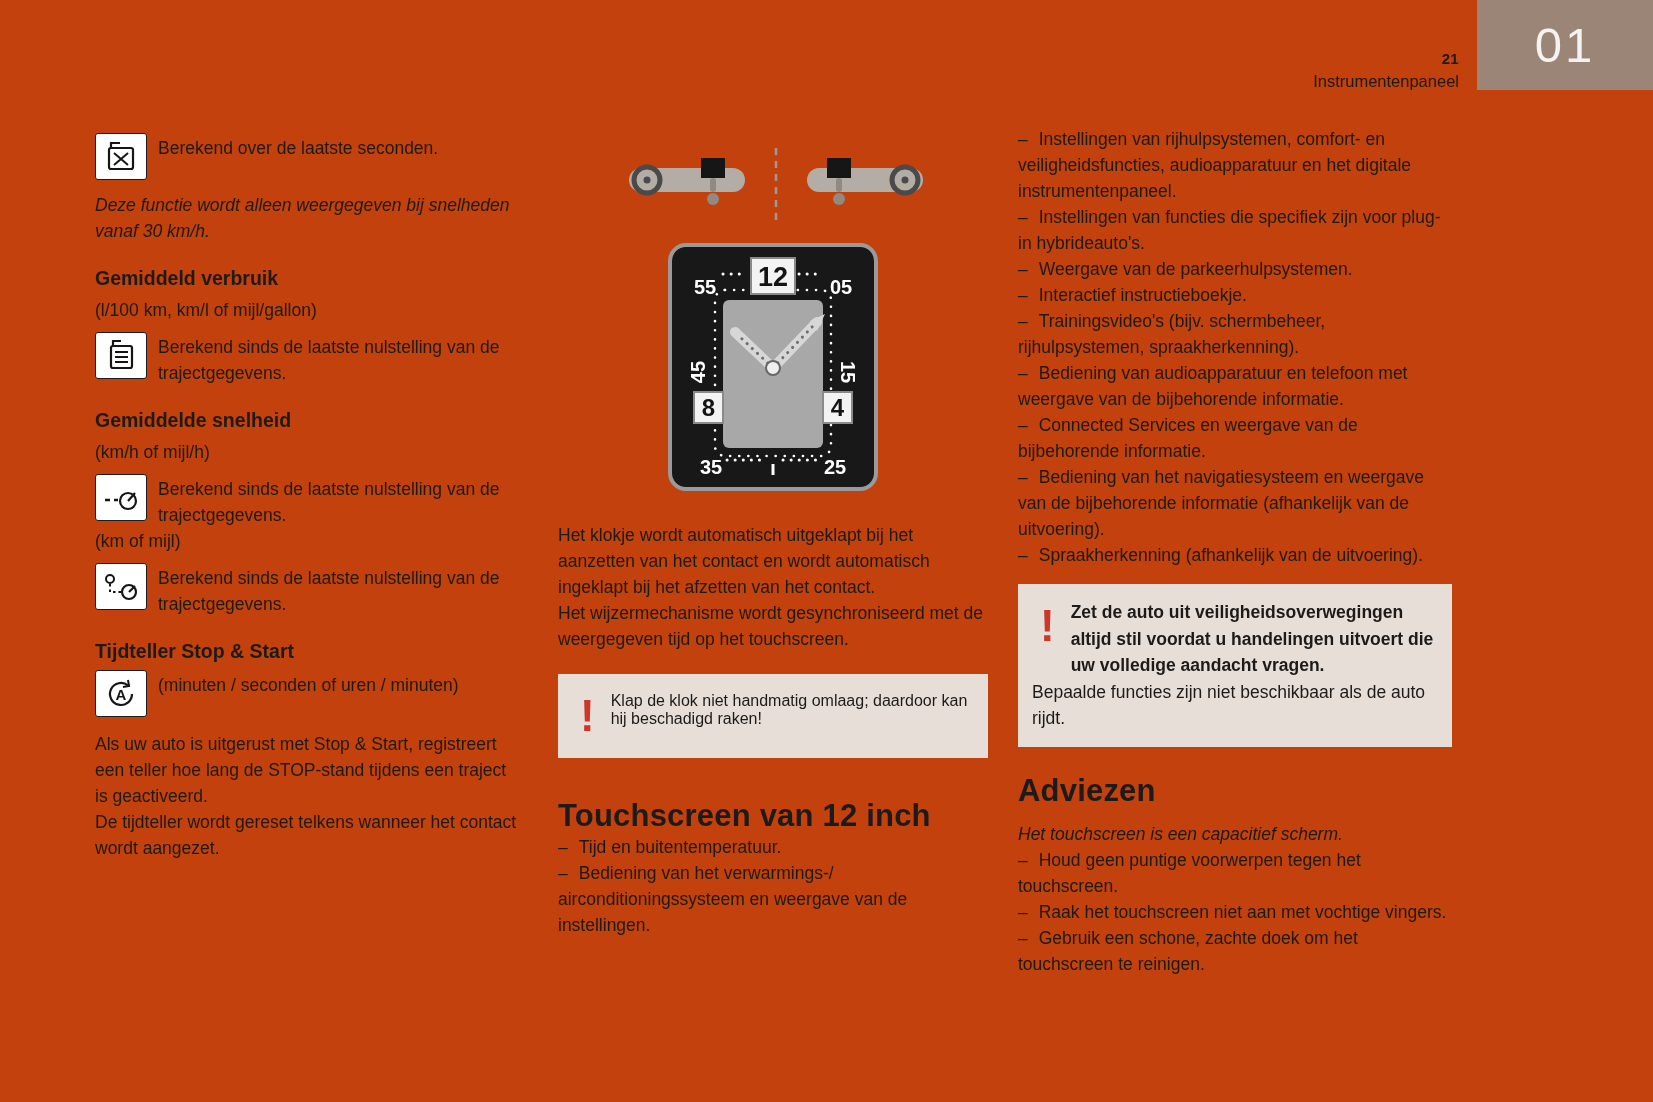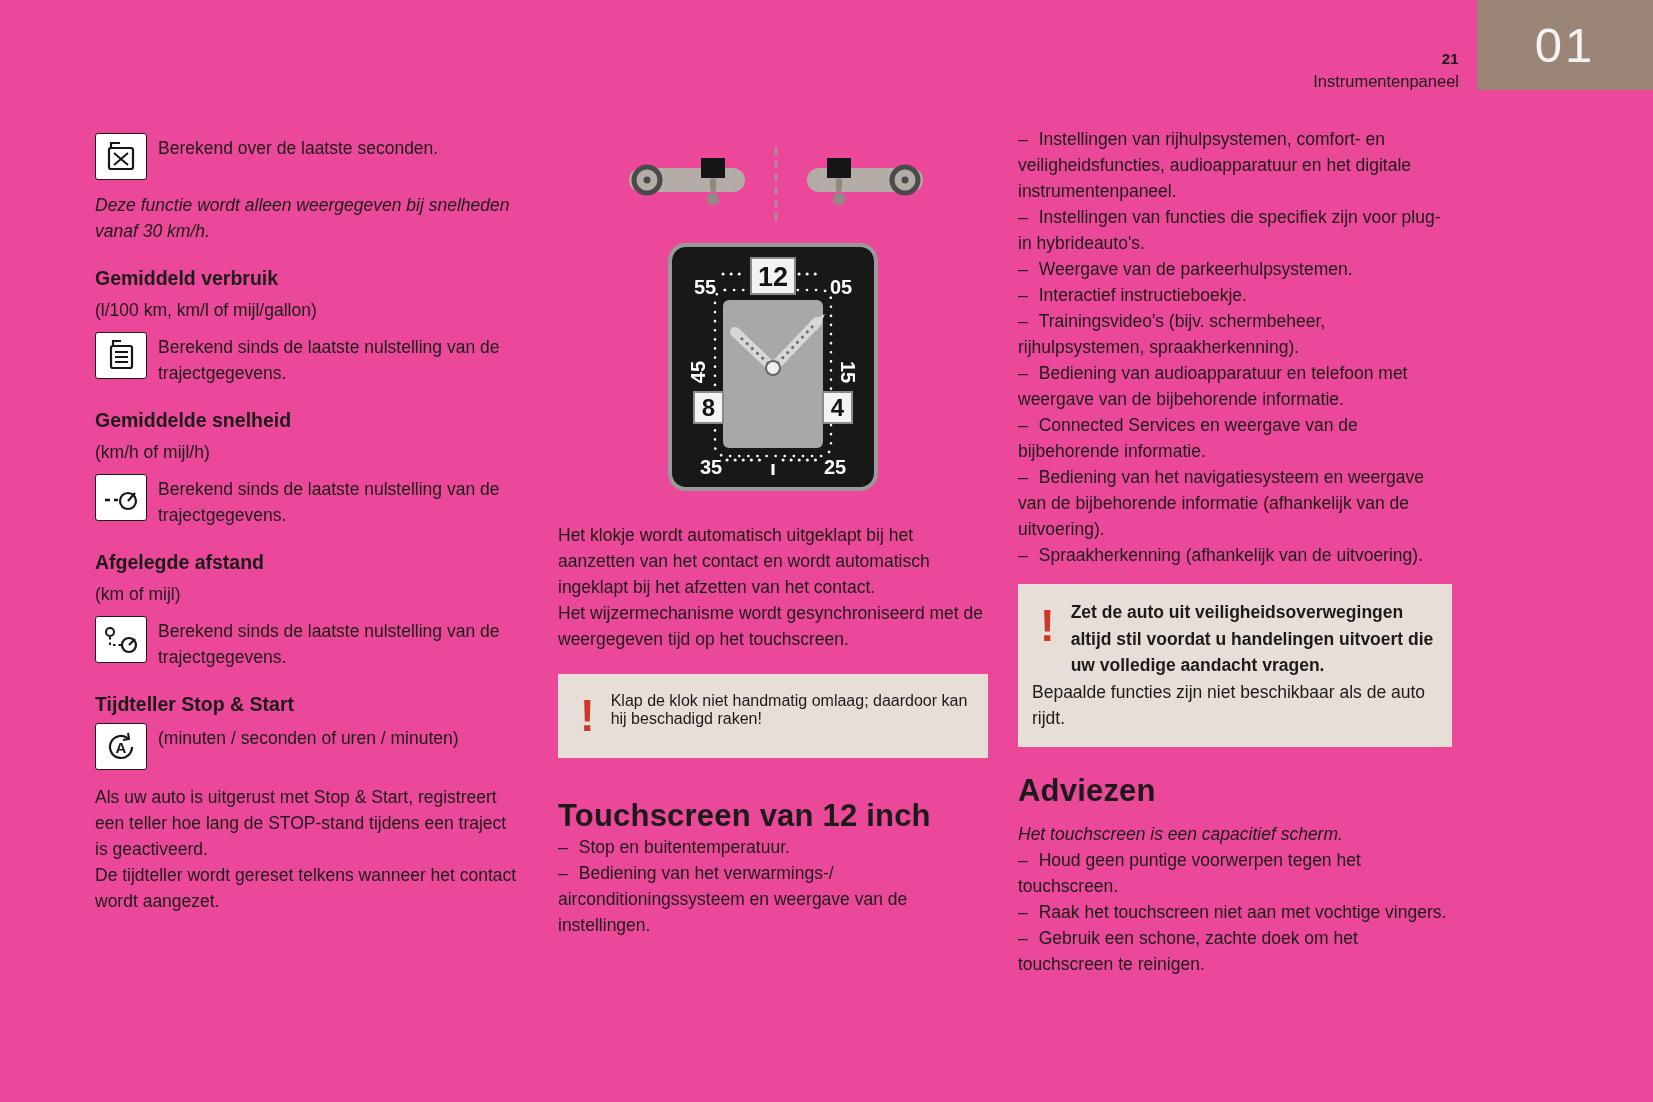--- a/index.html
+++ b/index.html
@@ -1,21 +1,21 @@
 <!DOCTYPE html>
 <html><head>
 <meta charset="utf-8">
 <style>
   * { margin:0; padding:0; box-sizing:border-box; }
   html,body { width:1653px; height:1102px; }
   body {
     font-family:"Liberation Sans","DejaVu Sans",sans-serif;
     background:#ffffff; color:#1d1b1a; position:relative; overflow:hidden;
   }
-  .page { position:absolute; inset:0; background:#ec4899; }
+  .page { position:absolute; inset:0; background:#c2410c; }
 
   
   .header-meta { position:absolute; top:50px; right:194px; text-align:right; }
   .header-meta .pagenum { font-weight:bold; font-size:15px; letter-spacing:.3px; }
   .header-meta .chapter { font-size:16.5px; margin-top:5px; }
   .chapter-tab { position:absolute; top:0; right:0; width:176px; height:90px;
     background:#9b8577; display:flex; align-items:center; justify-content:center; }
   .chapter-tab .num { font-size:49px; line-height:1; color:rgba(255,255,255,.9);
     font-weight:300; letter-spacing:3px; }
 
@@ -103,21 +103,20 @@
       <span class="iconbox">
         <svg width="40" height="34" viewBox="0 0 40 34">
           <path d="M4 19 h5 M13 19 h4" stroke="#151515" stroke-width="2.4"></path>
           <circle cx="27" cy="20" r="8" fill="none" stroke="#151515" stroke-width="2.2"></circle>
           <path d="M27 20 L34 12" stroke="#151515" stroke-width="2.2"></path>
         </svg>
       </span>
       <p class="caption">Berekend sinds de laatste nulstelling van de trajectgegevens.</p>
     </div>
 
-    <h3>Afgelegde afstand</h3>
     <p class="subtitle">(km of mijl)</p>
     <div class="icon-row">
       <span class="iconbox">
         <svg width="40" height="34" viewBox="0 0 40 34">
           <circle cx="9" cy="9" r="4" fill="none" stroke="#151515" stroke-width="2"></circle>
           <path d="M9 14 V 22 H 20" fill="none" stroke="#151515" stroke-width="2" stroke-dasharray="2.5 3"></path>
           <circle cx="28" cy="22" r="7" fill="none" stroke="#151515" stroke-width="2.2"></circle>
           <path d="M28 22 L34 16" stroke="#151515" stroke-width="2.2"></path>
         </svg>
       </span>
@@ -199,21 +198,21 @@
 
     <p class="mt26">Het klokje wordt automatisch uitgeklapt bij het aanzetten van het contact en wordt automatisch ingeklapt bij het afzetten van het contact.</p>
     <p>Het wijzermechanisme wordt gesynchroniseerd met de weergegeven tijd op het touchscreen.</p>
 
     <div class="warnbox">
       <span class="bang">!</span>
       <div class="warn-text">Klap de klok niet handmatig omlaag; daardoor kan hij beschadigd raken!</div>
     </div>
 
     <div class="h1 mt38">Touchscreen van 12 inch</div>
-    <p class="li"><span class="dash">–</span><span>Stop en buitentemperatuur.</span></p>
+    <p class="li"><span class="dash">–</span><span>Tijd en buitentemperatuur.</span></p>
     <p class="li"><span class="dash">–</span><span>Bediening van het verwarmings-/ airconditioningssysteem en weergave van de instellingen.</span></p>
   </div>
 
   <div class="col col-right">
     <p class="li"><span class="dash">–</span><span>Instellingen van rijhulpsystemen, comfort- en veiligheidsfuncties, audioapparatuur en het digitale instrumentenpaneel.</span></p>
     <p class="li"><span class="dash">–</span><span>Instellingen van functies die specifiek zijn voor plug-in hybrideauto's.</span></p>
     <p class="li"><span class="dash">–</span><span>Weergave van de parkeerhulpsystemen.</span></p>
     <p class="li"><span class="dash">–</span><span>Interactief instructieboekje.</span></p>
     <p class="li"><span class="dash">–</span><span>Trainingsvideo's (bijv. schermbeheer, rijhulpsystemen, spraakherkenning).</span></p>
     <p class="li"><span class="dash">–</span><span>Bediening van audioapparatuur en telefoon met weergave van de bijbehorende informatie.</span></p>

